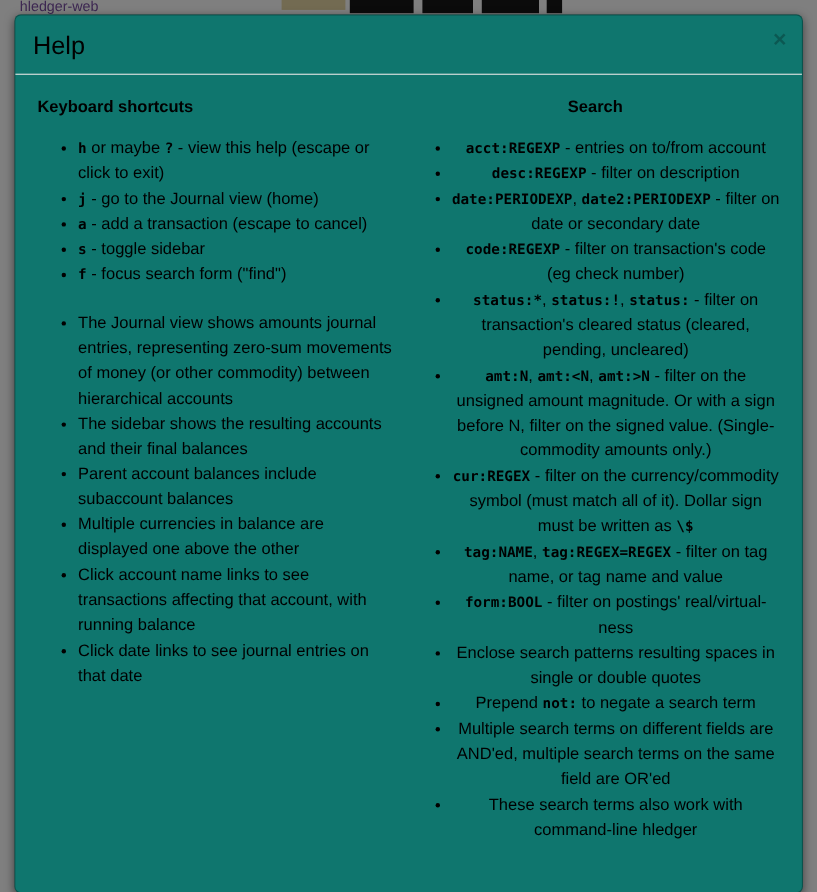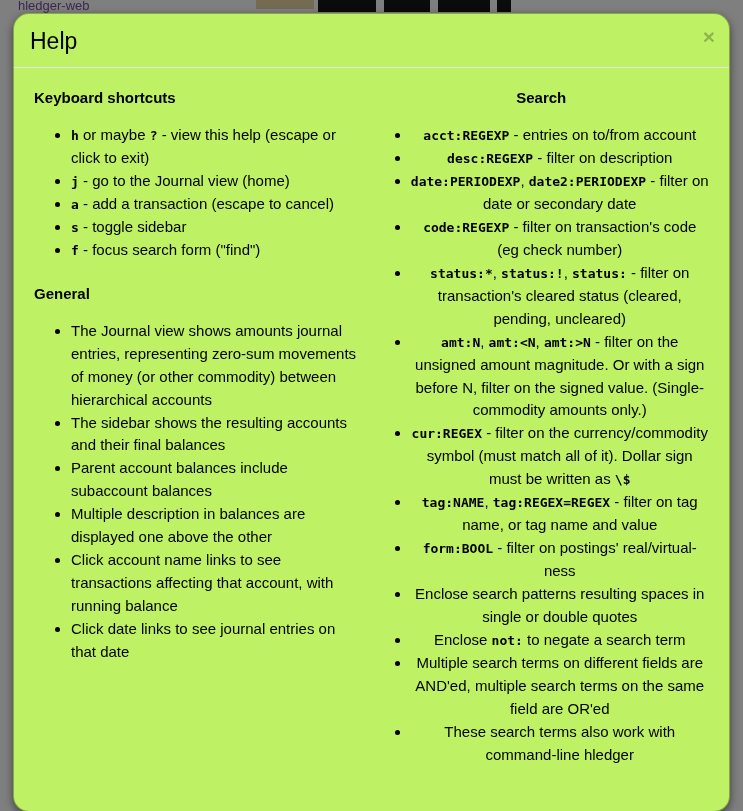--- a/index.html
+++ b/index.html
@@ -25,23 +25,23 @@
   .frag-dark2 { left: 384px; width: 46px; height: 12px; background: #161616; }
   .frag-dark3 { left: 438px; width: 52px; height: 12px; background: #161616; }
   .frag-dark4 { left: 497px; width: 14px; height: 12px; background: #161616; }
 
   
   .overlay { position: absolute; inset: 0; background: rgba(0,0,0,0.5); }
 
   
   .modal {
     position: absolute; left: 13px; top: 13px; width: 717px;
-    background: #bef264;
+    background: #0f766e;
     border: 1px solid rgba(0,0,0,0.3);
-    border-radius: 16px;
+    border-radius: 6px;
     box-shadow: 0 3px 9px rgba(0,0,0,0.5);
   }
   .modal-header {
     position: relative;
     padding: 15px 16px 13px;
     border-bottom: 1px solid #e5e5e5;
   }
   .modal-title {
     margin: 0;
     font-size: 23px;
@@ -105,42 +105,41 @@
   <div class="modal-body">
     <div class="col col-left">
       <h3 class="section-heading">Keyboard shortcuts</h3>
       <ul class="help-list">
           <li><code>h</code><span> or maybe </span><code>?</code><span> - view this help (escape or click to exit)</span></li>
           <li><code>j</code><span> - go to the Journal view (home)</span></li>
           <li><code>a</code><span> - add a transaction (escape to cancel)</span></li>
           <li><code>s</code><span> - toggle sidebar</span></li>
           <li><code>f</code><span> - focus search form ("find")</span></li>
         </ul>
-      <h3 class="section-heading">General</h3>
       <ul class="help-list">
           <li><span>The Journal view shows amounts journal entries, representing zero-sum movements of money (or other commodity) between hierarchical accounts</span></li>
           <li><span>The sidebar shows the resulting accounts and their final balances</span></li>
           <li><span>Parent account balances include subaccount balances</span></li>
-          <li><span>Multiple description in balances are displayed one above the other</span></li>
+          <li><span>Multiple currencies in balance are displayed one above the other</span></li>
           <li><span>Click account name links to see transactions affecting that account, with running balance</span></li>
           <li><span>Click date links to see journal entries on that date</span></li>
         </ul>
     </div>
     <div class="col col-right">
       <h3 class="section-heading">Search</h3>
       <ul class="help-list">
           <li><code>acct:REGEXP</code><span> - entries on to/from account</span></li>
           <li><code>desc:REGEXP</code><span> - filter on description</span></li>
           <li><code>date:PERIODEXP</code><span>, </span><code>date2:PERIODEXP</code><span> - filter on date or secondary date</span></li>
           <li><code>code:REGEXP</code><span> - filter on transaction's code (eg check number)</span></li>
           <li><code>status:*</code><span>, </span><code>status:!</code><span>, </span><code>status:</code><span> - filter on transaction's cleared status (cleared, pending, uncleared)</span></li>
           <li><code>amt:N</code><span>, </span><code>amt:&lt;N</code><span>, </span><code>amt:&gt;N</code><span> - filter on the unsigned amount magnitude. Or with a sign before N, filter on the signed value. (Single-commodity amounts only.)</span></li>
           <li><code>cur:REGEX</code><span> - filter on the currency/commodity symbol (must match all of it). Dollar sign must be written as </span><code>\$</code></li>
           <li><code>tag:NAME</code><span>, </span><code>tag:REGEX=REGEX</code><span> - filter on tag name, or tag name and value</span></li>
           <li><code>form:BOOL</code><span> - filter on postings' real/virtual-ness</span></li>
           <li><span>Enclose search patterns resulting spaces in single or double quotes</span></li>
-          <li><span>Enclose </span><code>not:</code><span> to negate a search term</span></li>
+          <li><span>Prepend </span><code>not:</code><span> to negate a search term</span></li>
           <li><span>Multiple search terms on different fields are AND'ed, multiple search terms on the same field are OR'ed</span></li>
           <li><span>These search terms also work with command-line hledger</span></li>
         </ul>
     </div>
   </div>
 </div>
 
 </body></html>

